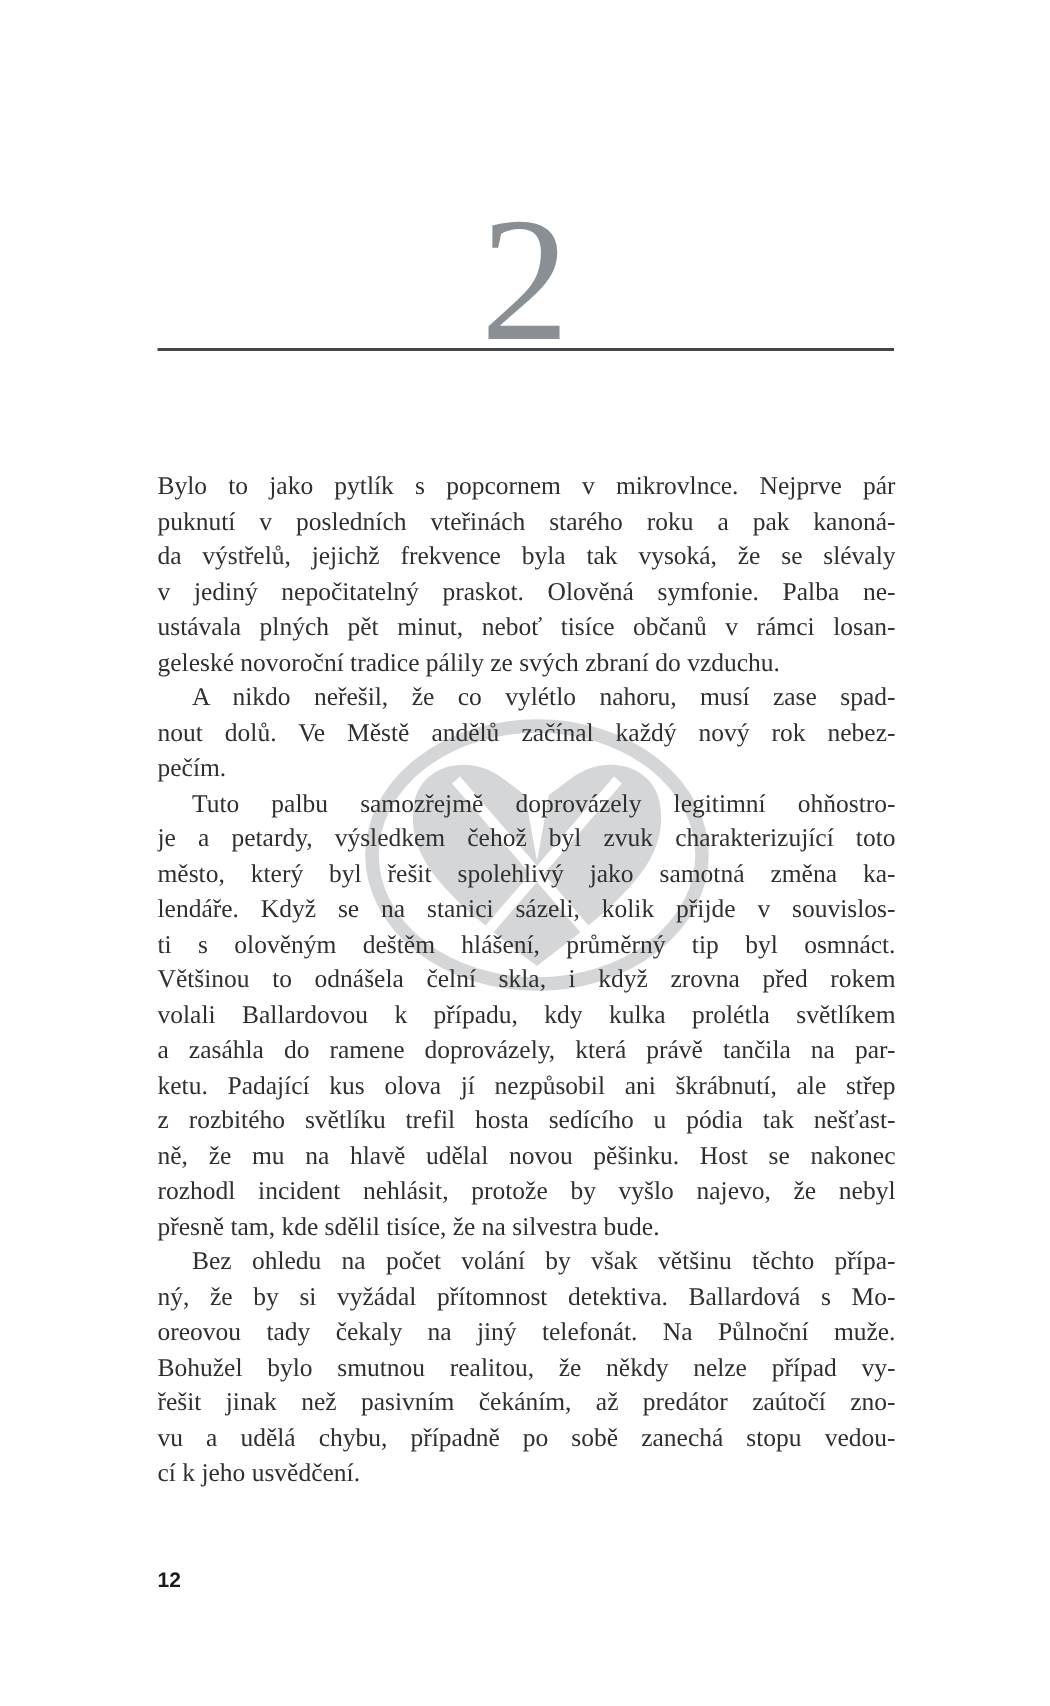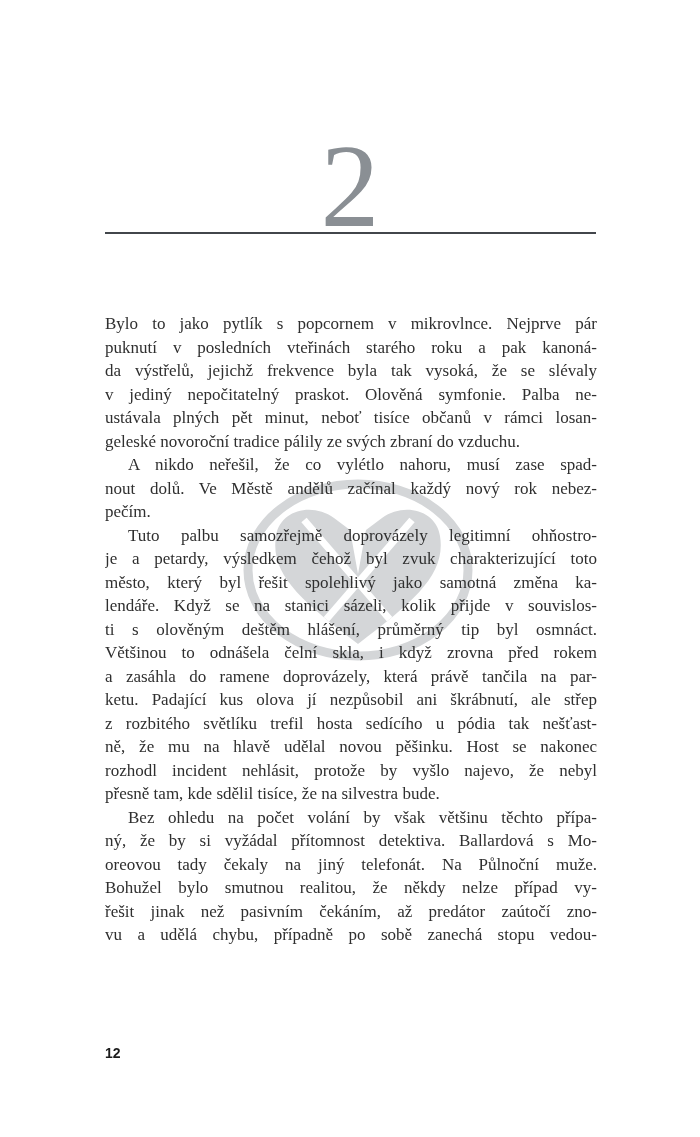--- a/index.html
+++ b/index.html
@@ -105,30 +105,32 @@
       <div class="line">nout dolů. Ve Městě andělů začínal každý nový rok nebez-</div>
       <div class="line last">pečím.</div>
     </div>
     <div>
       <div class="line indent">Tuto palbu samozřejmě doprovázely legitimní ohňostro-</div>
       <div class="line">je a petardy, výsledkem čehož byl zvuk charakterizující toto</div>
       <div class="line">město, který byl řešit spolehlivý jako samotná změna ka-</div>
       <div class="line">lendáře. Když se na stanici sázeli, kolik přijde v souvislos-</div>
       <div class="line">ti s olověným deštěm hlášení, průměrný tip byl osmnáct.</div>
       <div class="line">Většinou to odnášela čelní skla, i když zrovna před rokem</div>
+      <div class="line">volali Ballardovou k případu, kdy kulka prolétla světlíkem</div>
       <div class="line">a zasáhla do ramene doprovázely, která právě tančila na par-</div>
       <div class="line">ketu. Padající kus olova jí nezpůsobil ani škrábnutí, ale střep</div>
       <div class="line">z rozbitého světlíku trefil hosta sedícího u pódia tak nešťast-</div>
       <div class="line">ně, že mu na hlavě udělal novou pěšinku. Host se nakonec</div>
       <div class="line">rozhodl incident nehlásit, protože by vyšlo najevo, že nebyl</div>
       <div class="line last">přesně tam, kde sdělil tisíce, že na silvestra bude.</div>
     </div>
     <div>
       <div class="line indent">Bez ohledu na počet volání by však většinu těchto přípa-</div>
       <div class="line">ný, že by si vyžádal přítomnost detektiva. Ballardová s Mo-</div>
       <div class="line">oreovou tady čekaly na jiný telefonát. Na Půlnoční muže.</div>
       <div class="line">Bohužel bylo smutnou realitou, že někdy nelze případ vy-</div>
       <div class="line">řešit jinak než pasivním čekáním, až predátor zaútočí zno-</div>
       <div class="line">vu a udělá chybu, případně po sobě zanechá stopu vedou-</div>
+      <div class="line last">cí k jeho usvědčení.</div>
     </div>
   </div>
 
 <div class="page-number" style="color: rgb(27, 27, 27);">12</div>
 
 </body></html>

